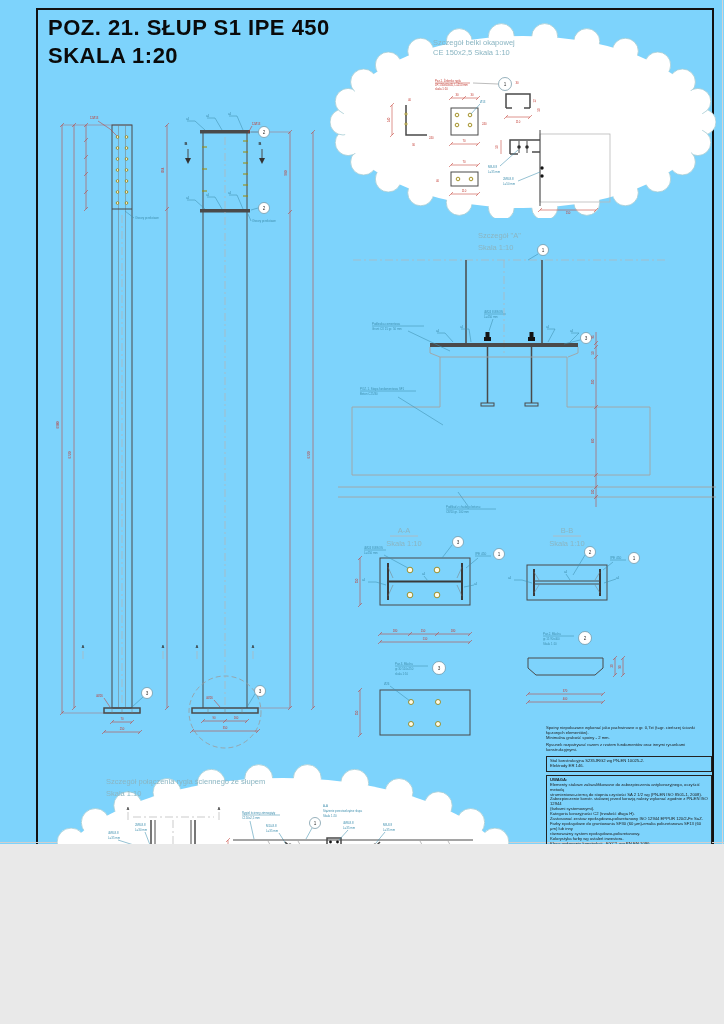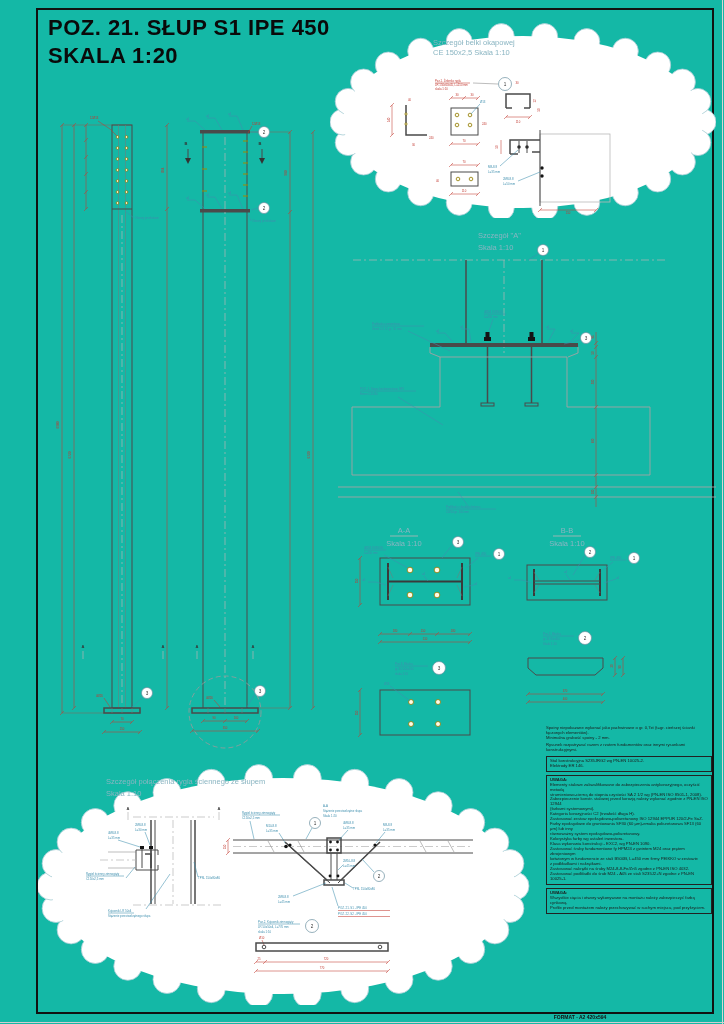--- a/index.html
+++ b/index.html
@@ -1,16 +1,16 @@
 <!DOCTYPE html>
 <html><head>
 <meta charset="utf-8">
 <style>
   html,body{margin:0;padding:0;background:#e9e9e9;}
-  .page{position:relative;width:724px;height:1024px;background:#14b8a6;overflow:hidden;
+  .page{position:relative;width:724px;height:844px;background:#7dd3fc;overflow:hidden;
         font-family:"Liberation Sans",sans-serif;}
   .frame{position:absolute;left:36px;top:8px;width:674px;height:1002px;border:2.5px solid #111;}
   .pgedge-r{position:absolute;right:1px;top:0;width:1px;height:100%;background:#d5d5d5;}
   .pgedge-b{position:absolute;left:0;bottom:1px;width:100%;height:1px;background:#cfcfcf;}
   .title{position:absolute;left:48px;top:14px;color:#0a0a0a;font-weight:bold;
          font-size:22px;line-height:1.25;letter-spacing:.5px;}
   .svg-abs{position:absolute;}
   text{font-family:"Liberation Sans",sans-serif;}
   .tl{font-size:7.5px;fill:#8ab5c2;}
   .bl{font-size:3.2px;fill:#3f8fae;}

